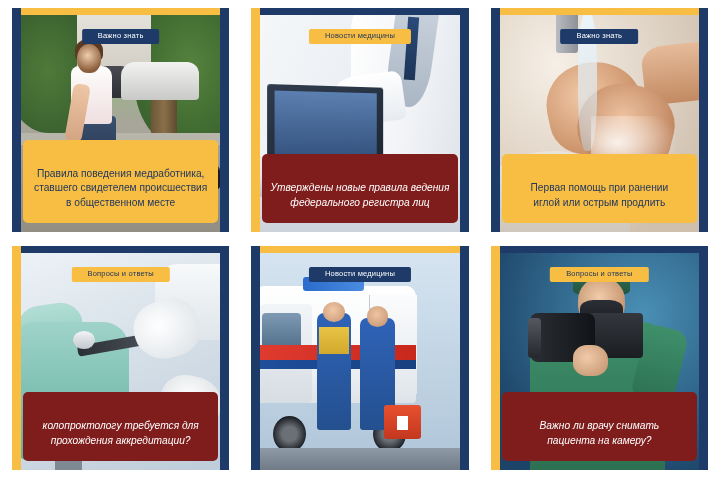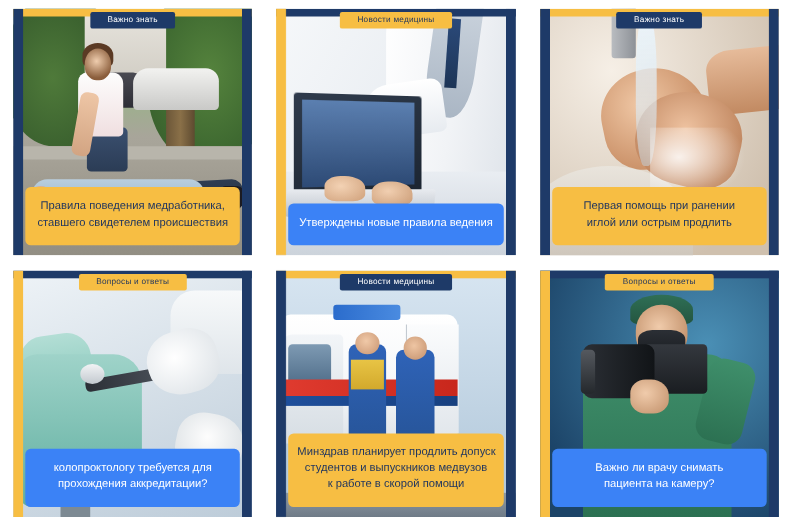--- a/index.html
+++ b/index.html
@@ -58,21 +58,21 @@
     width: 9px;
     z-index: 4;
   }
 
   .accent-navy  { background: #1e3a68; }
   .accent-amber { background: #f7be43; }
 
   
   .badge {
     position: absolute;
-    top: 3px;
+    top: 21px;
     left: 50%;
     transform: translateX(-50%);
     z-index: 6;
     padding: 3px 16px 4px 16px;
     font-size: 7.5px;
     line-height: 1;
     letter-spacing: 0.2px;
     white-space: nowrap;
     text-align: center;
     border-radius: 2px;
@@ -80,28 +80,28 @@
   .badge.navy  { background: #1e3a68; color: #ffffff; }
   .badge.amber { background: #f7be43; color: #23375e; }
 
   
   .caption {
     position: absolute;
     left: 11px;
     right: 11px;
     bottom: 9px;
     z-index: 6;
-    padding: 11px 8px 12px 8px;
+    padding: 27px 8px 12px 8px;
     border-radius: 5px;
     text-align: center;
     font-size: 10.2px;
     line-height: 1.45;
   }
   .caption.amber { background: #f7be43; color: #23375e; }
-  .caption.navy  { background: #3b82f6; color: #ffffff; }
+  .caption.navy  { background: #7f1d1d; color: #ffffff; font-style: italic; }
   .caption .line { display: block; white-space: nowrap; }
 
   
   .scene { position: absolute; inset: 0; }
 
   
   .s1 { background: linear-gradient(#8fa77e 0%, #7d9a6c 26%, #9fae8f 40%, #a8a59a 52%, #9b978d 100%); }
   .s1 .tree-l { position:absolute; left:-4%; top:-6%; width:46%; height:62%;
     background: radial-gradient(ellipse at 45% 55%, #4f7a3a 0%, #3d6430 55%, #34562a 100%);
     border-radius: 48% 42% 40% 46%; }
@@ -288,20 +288,21 @@
           <div class="resc-head"></div>
       </div>
     </div>
     <div class="bar-top accent-amber"></div>
     <div class="bar-left accent-navy"></div>
     <div class="bar-right accent-navy"></div>
     <div class="badge navy">Важно знать</div>
     <div class="caption amber">
       <span class="line">Правила поведения медработника,</span>
       <span class="line">ставшего свидетелем происшествия</span>
+      <span class="line">в общественном месте</span>
     </div>
   </div>
 
   <div class="card">
     <div class="photo">
       <div class="scene s2">
         <div class="wall"></div>
         <div class="coat"></div>
           <div class="coat-v"></div>
           <div class="tie"></div>
@@ -314,20 +315,21 @@
         <div class="hand1"></div>
           <div class="hand2"></div>
       </div>
     </div>
     <div class="bar-top accent-navy"></div>
     <div class="bar-left accent-amber"></div>
     <div class="bar-right accent-navy"></div>
     <div class="badge amber">Новости медицины</div>
     <div class="caption navy">
       <span class="line">Утверждены новые правила ведения</span>
+      <span class="line">федерального регистра лиц</span>
     </div>
   </div>
 
   <div class="card">
     <div class="photo">
       <div class="scene s3">
         <div class="bg"></div>
           <div class="tap"></div>
           <div class="sink"></div>
         <div class="wrist"></div>
@@ -391,25 +393,20 @@
         <div class="medic2"></div>
           <div class="medic2-h"></div>
         <div class="kit"></div>
           <div class="kit-cross"></div>
       </div>
     </div>
     <div class="bar-top accent-amber"></div>
     <div class="bar-left accent-navy"></div>
     <div class="bar-right accent-navy"></div>
     <div class="badge navy">Новости медицины</div>
-    <div class="caption amber">
-      <span class="line">Минздрав планирует продлить допуск</span>
-      <span class="line">студентов и выпускников медвузов</span>
-      <span class="line">к работе в скорой помощи</span>
-    </div>
   </div>
 
   <div class="card">
     <div class="photo">
       <div class="scene s6">
         <div class="bg6"></div>
         <div class="scrubs"></div>
           <div class="arm6"></div>
         <div class="cap"></div>
           <div class="head6"></div>

